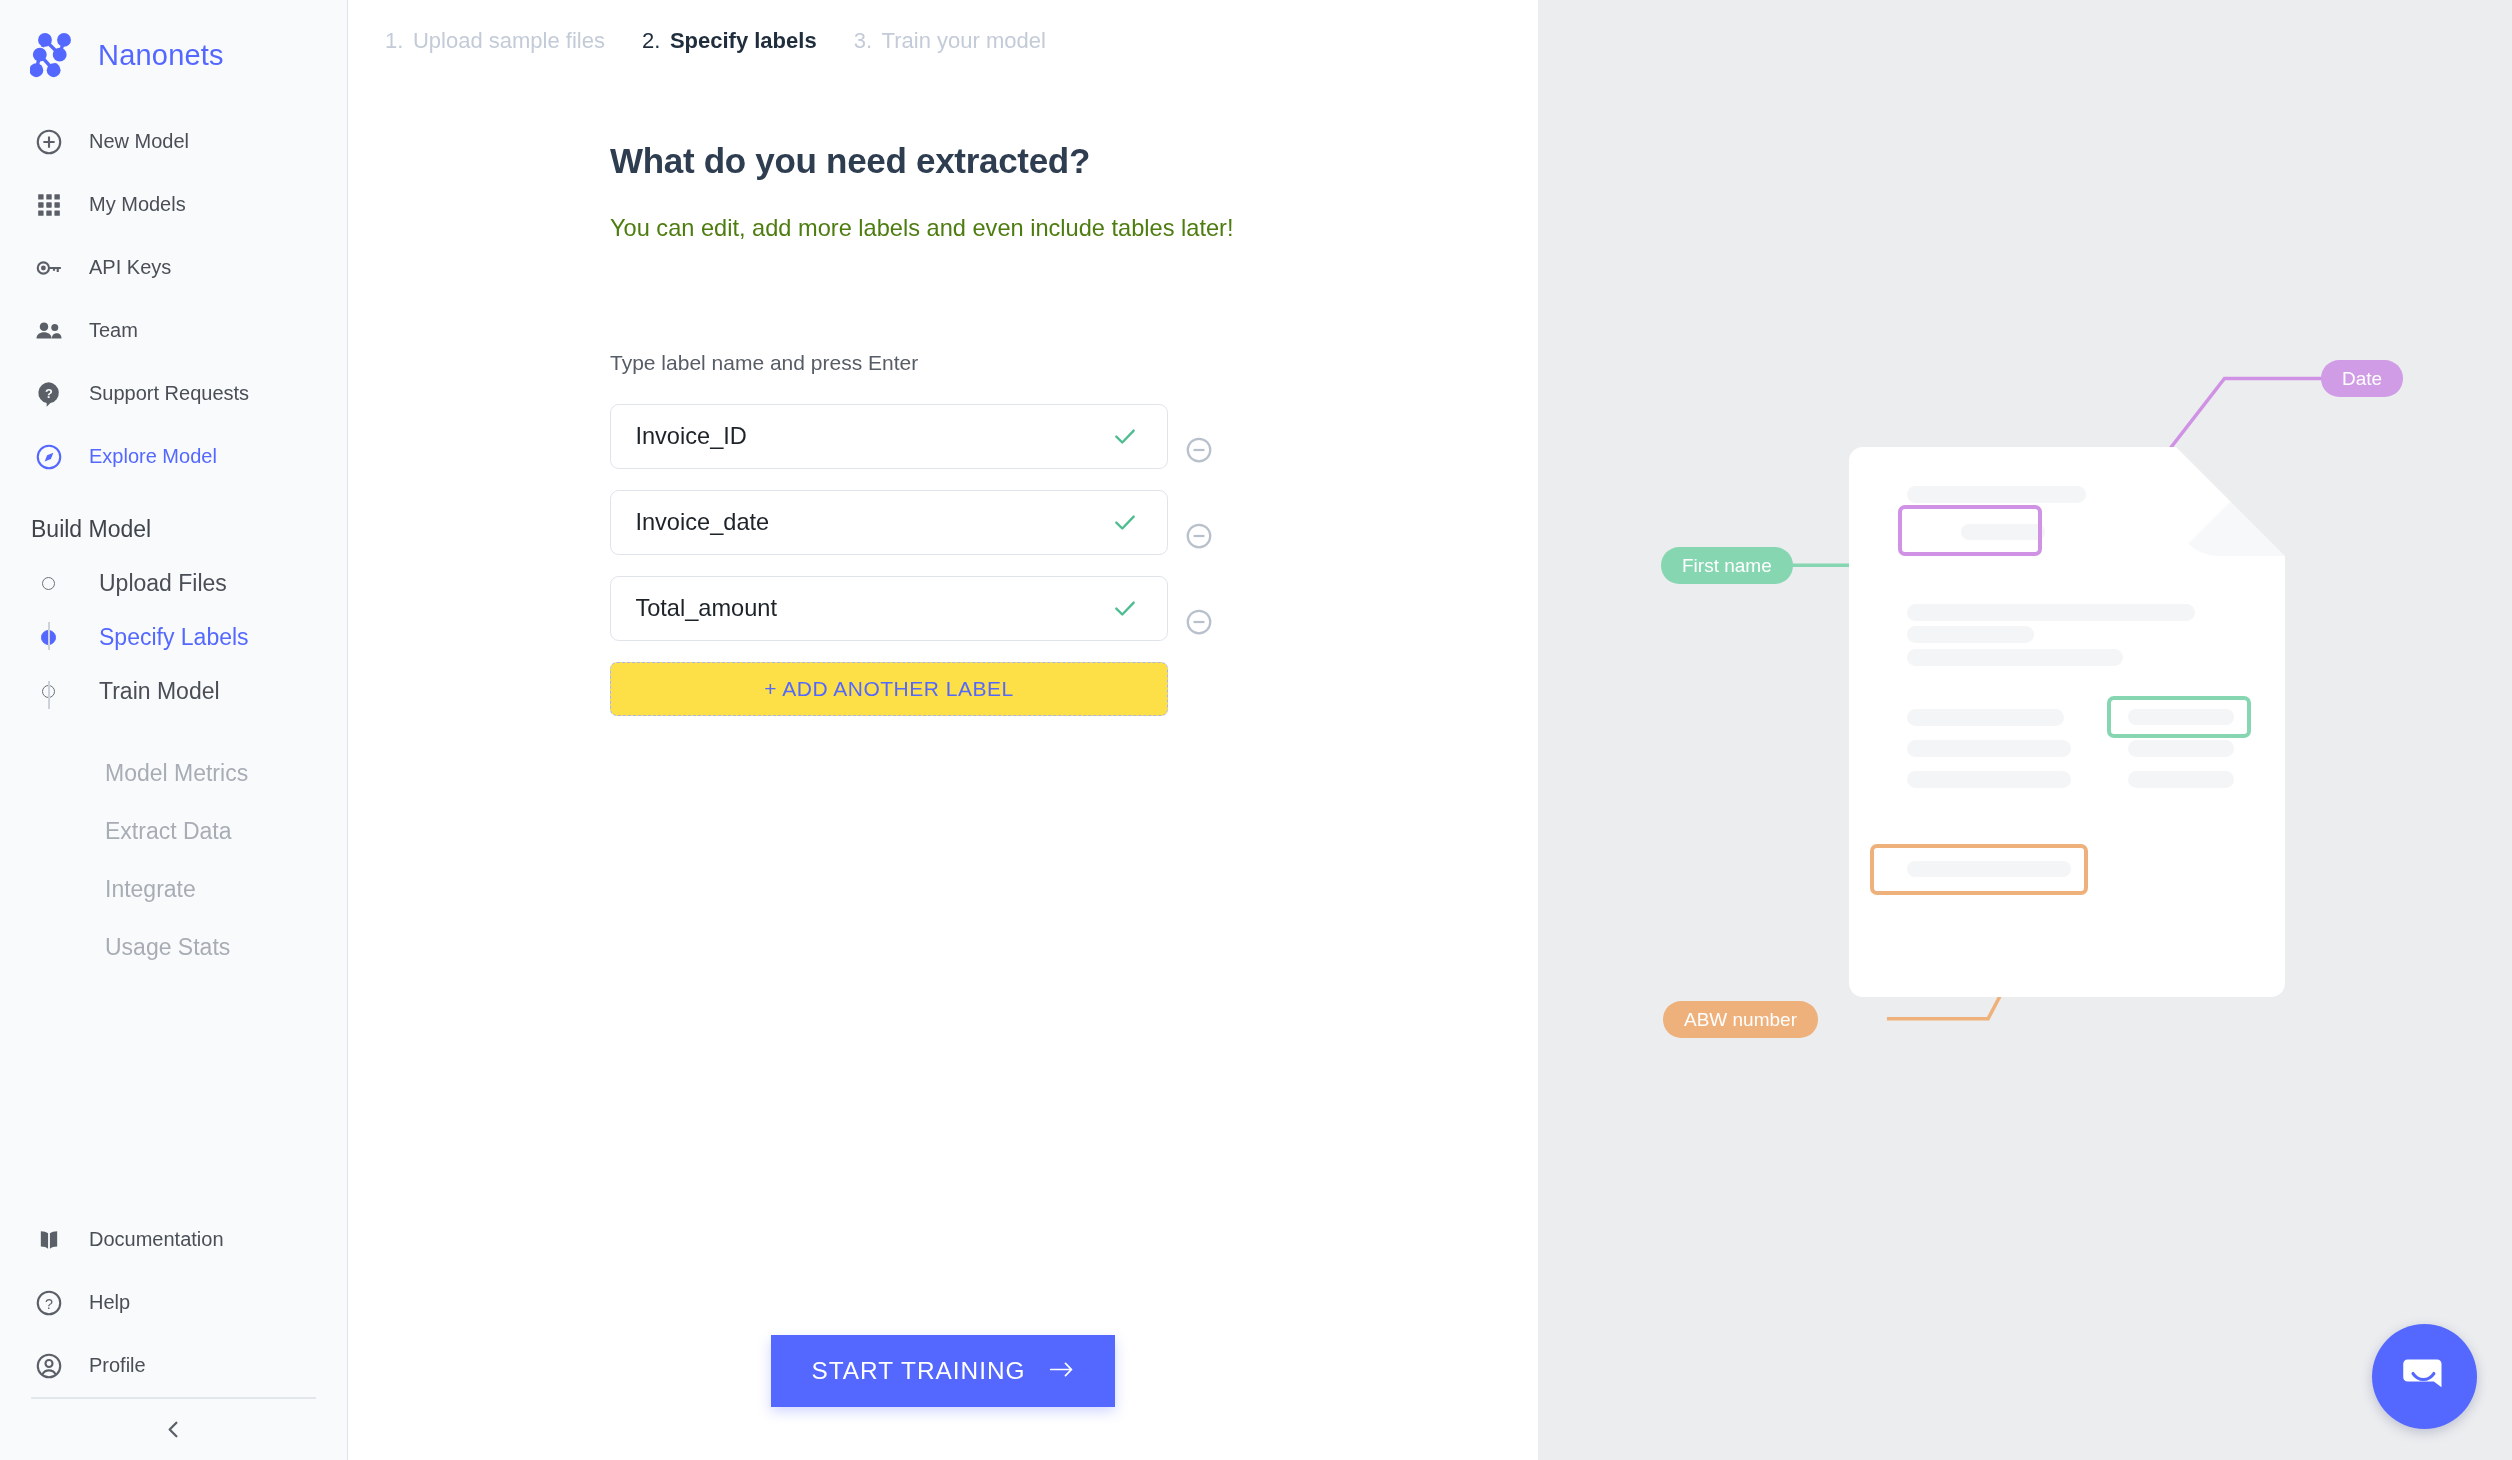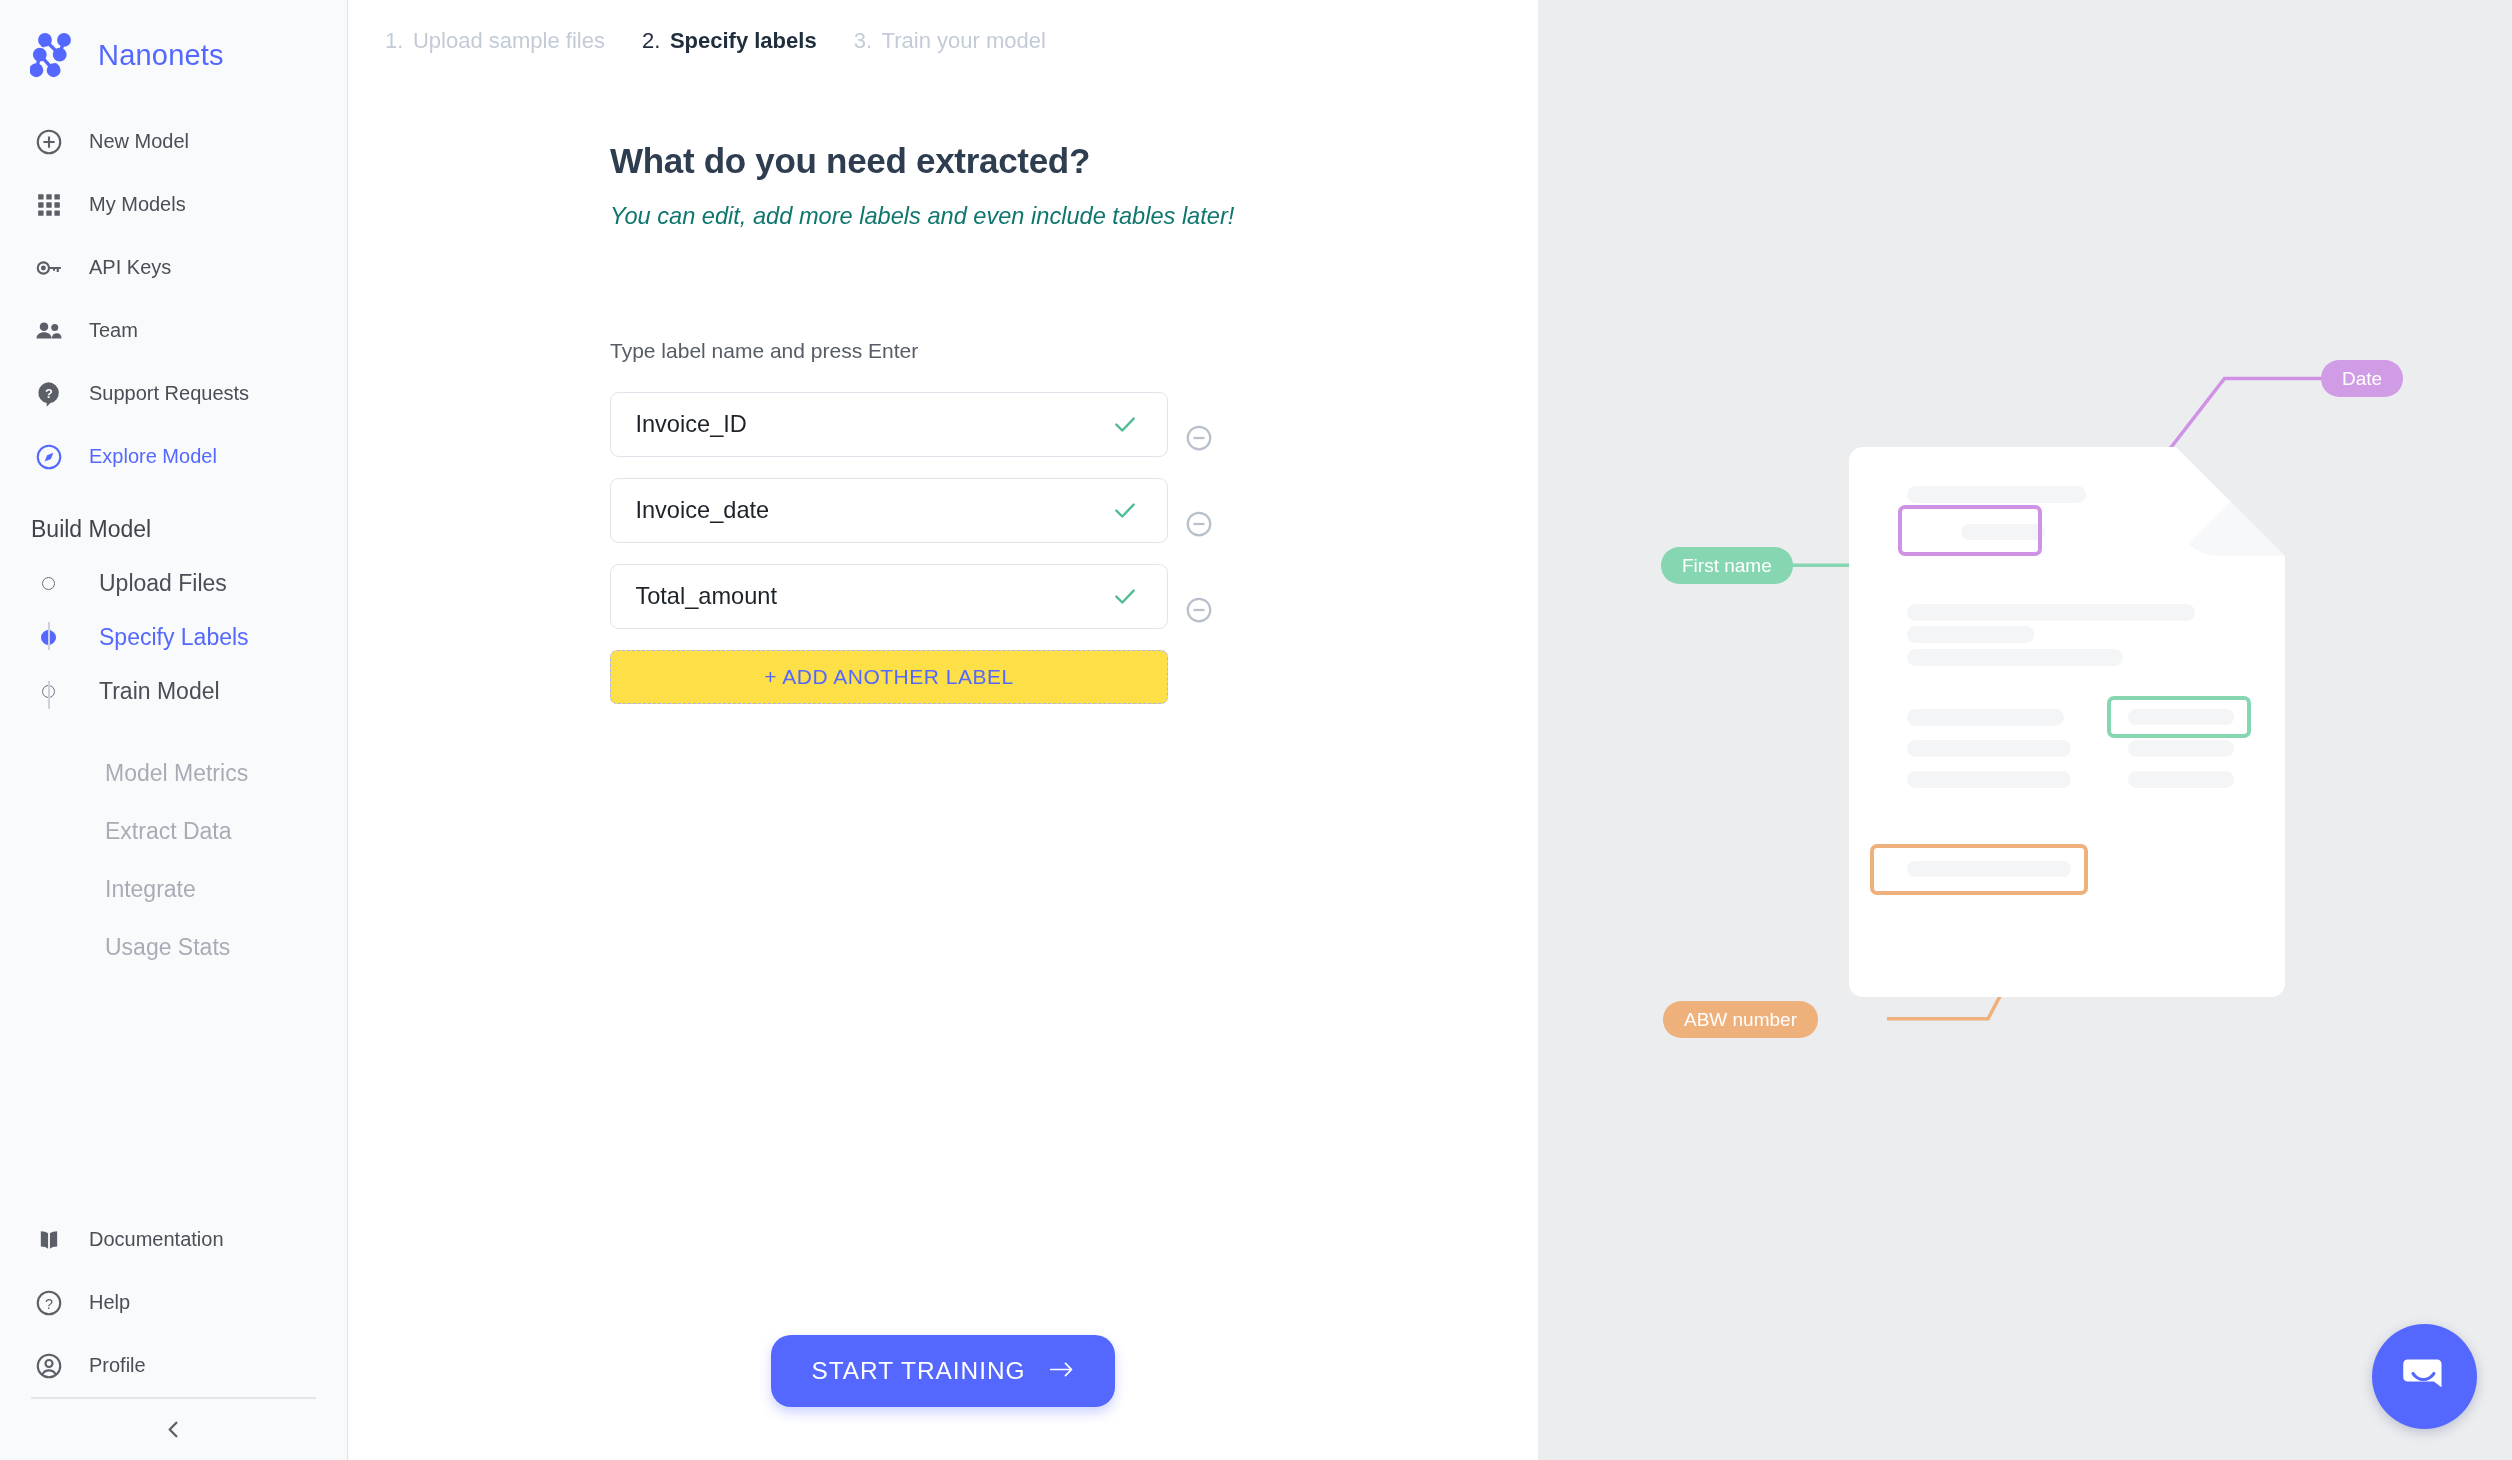--- a/index.html
+++ b/index.html
@@ -136,24 +136,23 @@
   }
   .stepper-item .num { font-weight: 400; }
   .stepper-item.active { color: #1f2d3d; font-weight: 700; }
 
   .content { padding: 87px 0 0 262px; }
   .h1 {
     font-size: 35px; font-weight: 700;
     color: #2e3d50; letter-spacing: -0.3px;
   }
   .sub {
-    font-size: 23.6px; color: #0f766e;
-    line-height: 1.47; margin-top: 18px;
+    font-size: 23.6px; color: #4d7c0f;
+    line-height: 1.47; margin-top: 30px;
     max-width: 637px;
-    font-style: italic;
   }
   .hint {
     font-size: 21px; color: #565d66;
     margin-top: 105px;
   }
 
   .labels { margin-top: 29px; }
   .label-row {
     display: flex; align-items: flex-end;
     gap: 12.2px; margin-bottom: 21px;
@@ -192,21 +191,21 @@
   }
 
   .cta-wrap {
     position: absolute; left: 0; right: 0;
     top: 1335px;
     display: flex; justify-content: center;
   }
   .cta {
     height: 72px; padding: 0 40px;
     background: #5468ff; color: #fff;
-    border: none; border-radius: 20px;
+    border: none; border-radius: 0;
     display: flex; align-items: center; gap: 23px;
     font-size: 24.4px; letter-spacing: 1px;
     cursor: pointer;
     box-shadow: 0 5.2px 12.2px rgba(84,104,255,0.28);
   }
 
   
   .illus {
     position: relative;
     flex: 1 1 auto;

